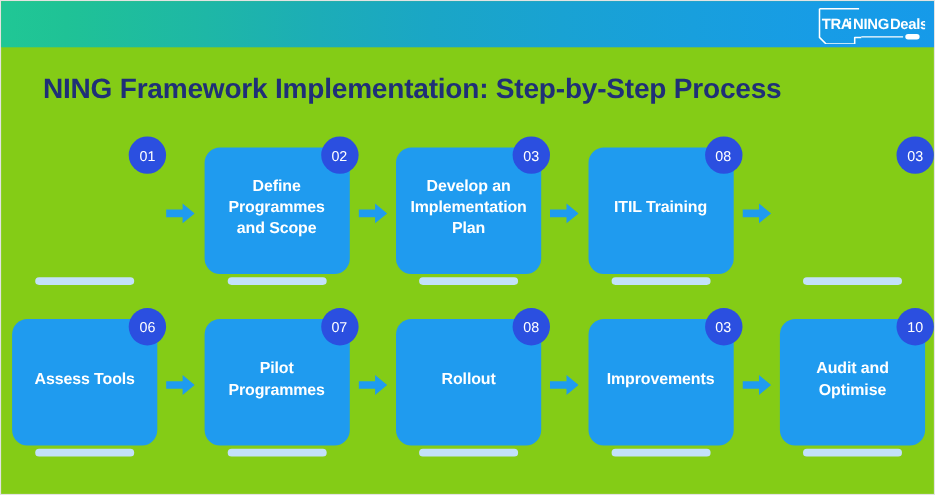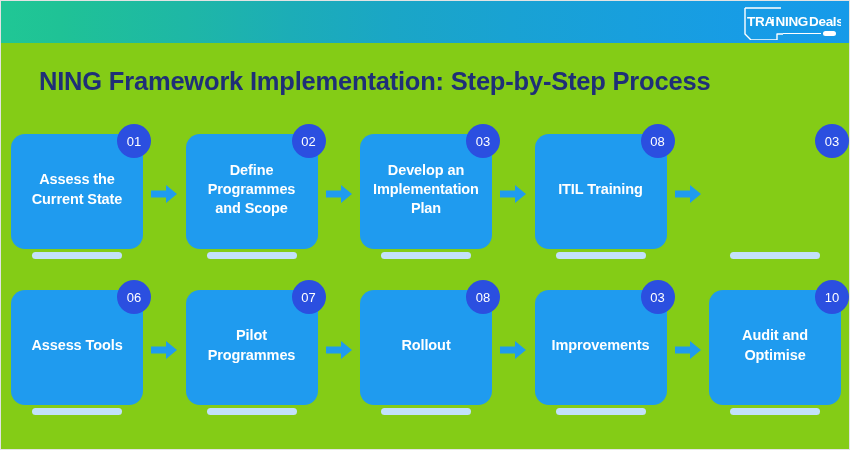--- a/index.html
+++ b/index.html
@@ -157,23 +157,20 @@
         <rect x="86" y="27" width="13" height="5" rx="2.5" fill="#ffffff"></rect>
       </svg>
     </div>
   </div>
 
   <div id="page-title">NING Framework Implementation: Step-by-Step Process</div>
 
   <div class="step-row" id="row-1">
 
     <div class="step-card-wrap">
-      <div class="step-card">
-        <div class="step-label">Assess the Current State</div>
-      </div>
       <div class="step-badge">01</div>
       <div class="card-shadow-bar"></div>
     </div>
 
     <div class="arrow-gap">
       <div class="arrow-icon">
         <svg width="26" height="20" viewBox="0 0 26 20" xmlns="http://www.w3.org/2000/svg">
           <path d="M0 6.5 H15 V1 L26 10 L15 19 V13.5 H0 Z" fill="#1f9bef"></path>
         </svg>
       </div>

